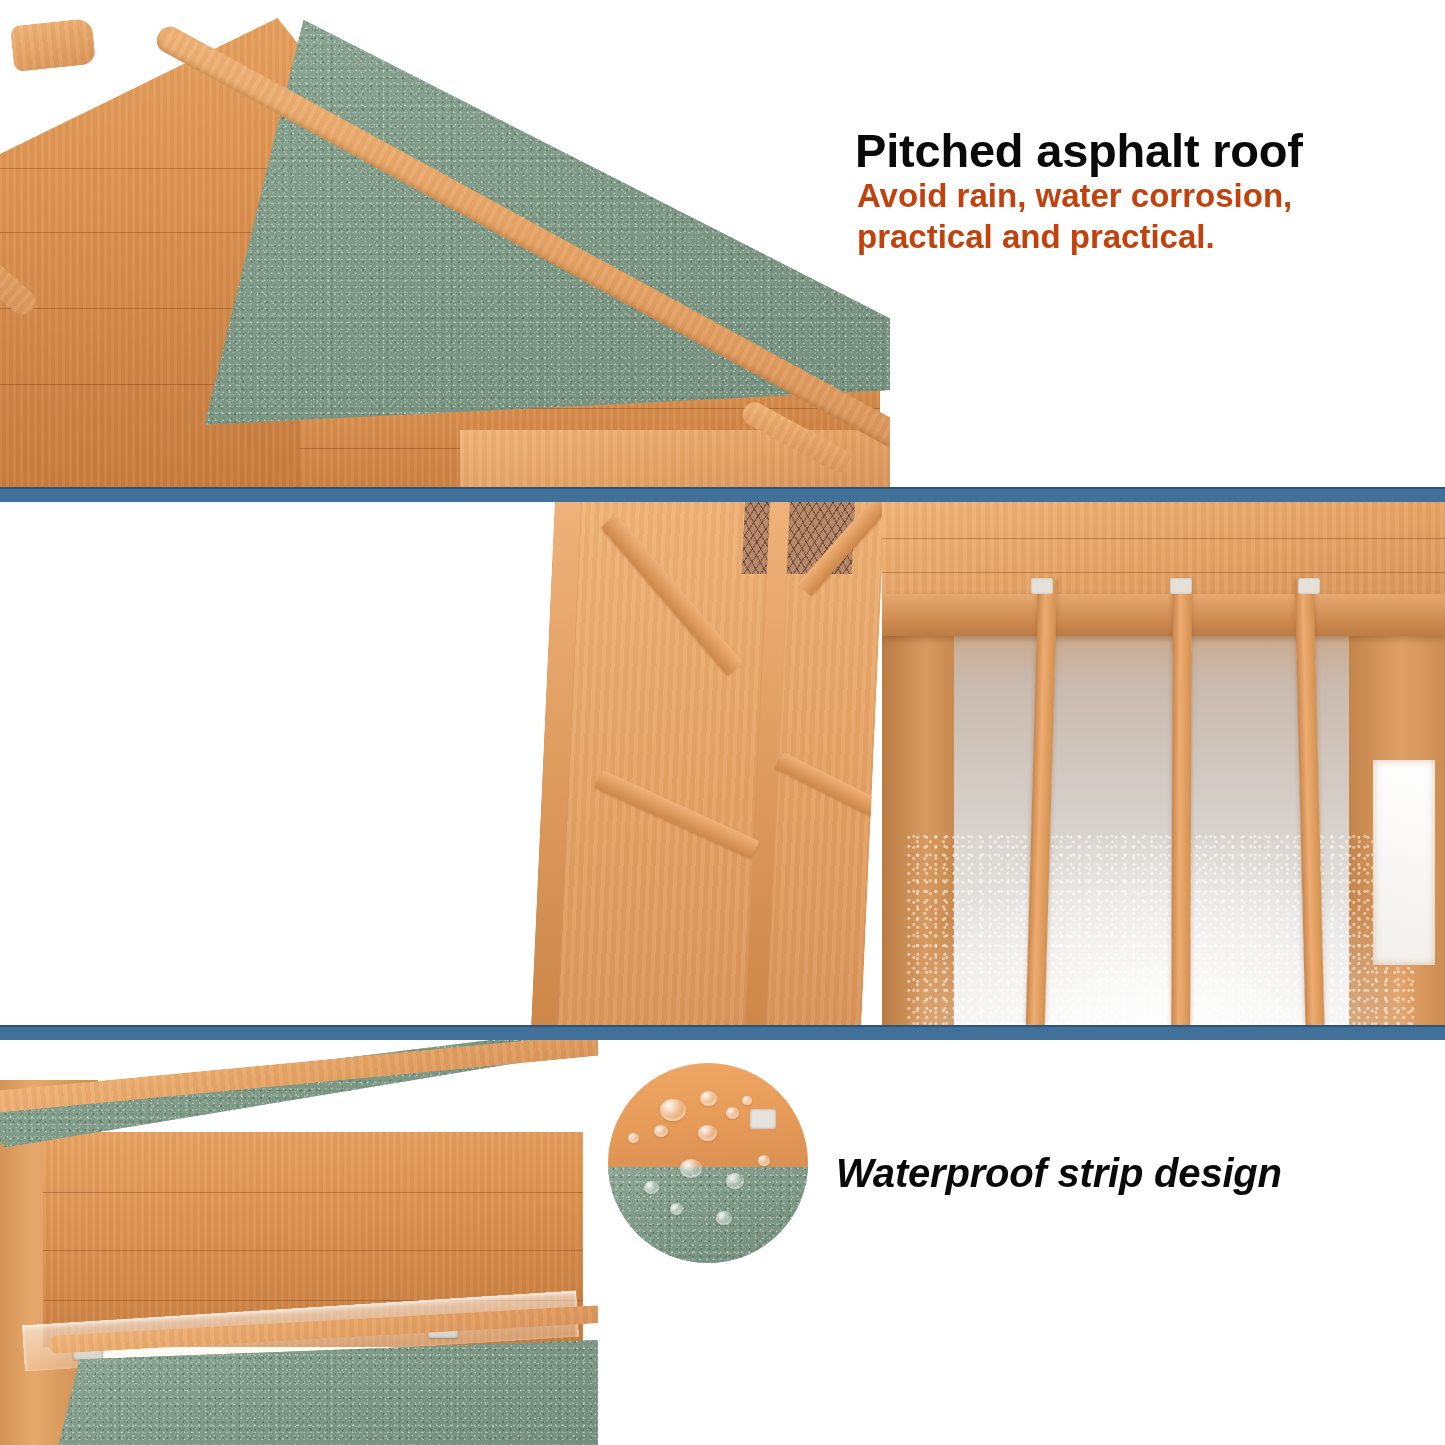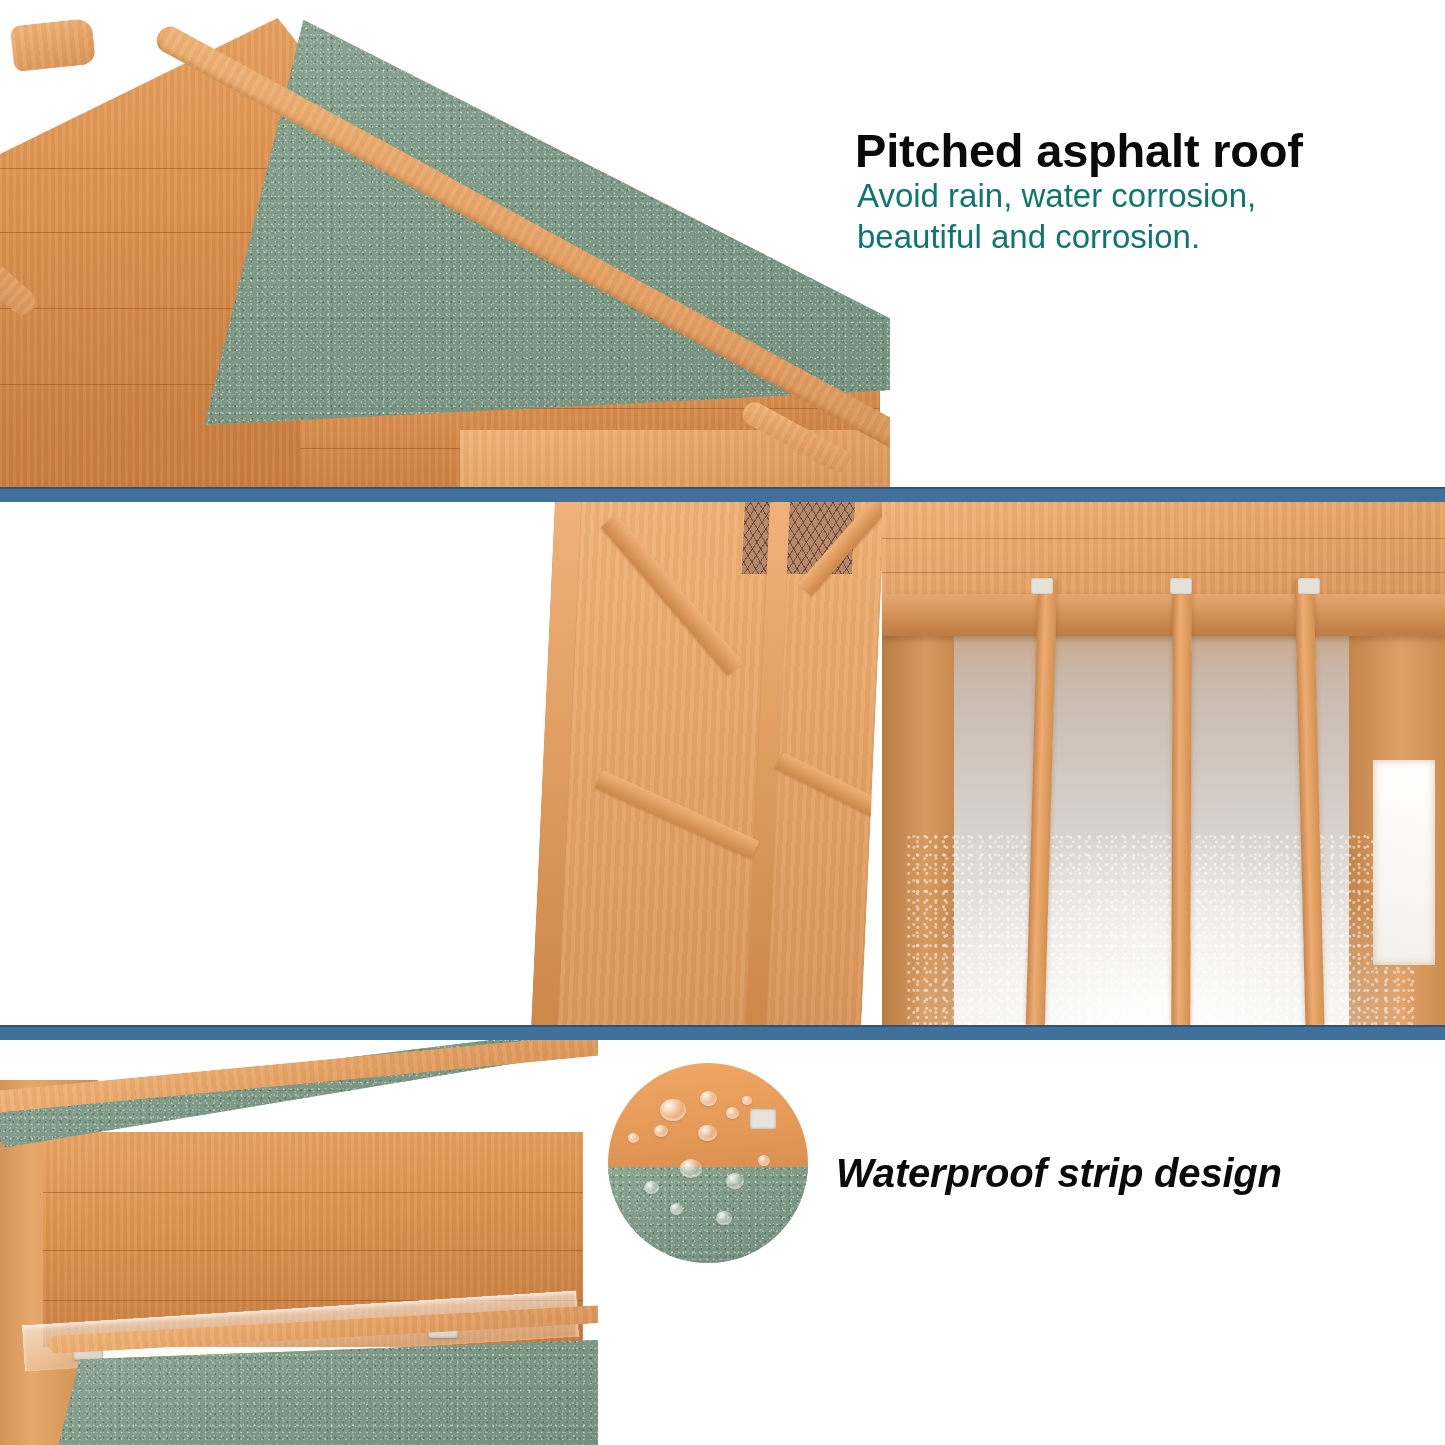--- a/index.html
+++ b/index.html
@@ -32,21 +32,21 @@
     background-size:7px 7px,9px 9px,8px 8px,11px 11px,10px 10px,6px 6px,100% 100%;
   }
   .plank{position:absolute;left:0;right:0;height:1px;background:rgba(120,62,22,.40);}
 
   
   .divider{position:absolute;left:0;width:1445px;background:#41709a;
            border-top:2px solid #2d5578;border-bottom:2px solid #33608a;}
 
   
   .h-title{position:absolute;font-weight:bold;color:#0a0a0a;letter-spacing:-.2px;white-space:nowrap;}
-  .h-sub{position:absolute;font-weight:normal;color:#0f766e;line-height:1.24;}
+  .h-sub{position:absolute;font-weight:bold;color:#c2410c;line-height:1.24;}
 
   
   #panel1{position:absolute;left:0;top:0;width:1445px;height:487px;background:#fff;overflow:hidden;}
   #p1-photo{left:-10px;top:0;width:900px;height:487px;background:#fff;}
   #p1-gable{position:absolute;left:-250px;top:18px;width:560px;height:470px;}
   #p1-gable-face{position:absolute;left:0;top:0;width:100%;height:100%;
       clip-path:polygon(96% 0%,100% 6%,100% 100%,0% 100%,0% 56%);}
   #p1-gable-trim{position:absolute;left:-14px;top:4px;width:420px;height:26px;
       transform:rotate(41.5deg);transform-origin:left top;border-radius:13px;}
   #p1-roof{position:absolute;left:120px;top:20px;width:790px;height:440px;
@@ -161,21 +161,21 @@
 
       <div id="p1-roof" class="asphalt"></div>
       <div id="p1-roof-batten" class="wood-lt"></div>
       <div id="p1-eave" class="wood-lt"></div>
       <div id="p1-ridgecap" class="wood-lt"></div>
     </div>
 
     <h2 class="h-title" style="left:855px;top:84px;font-size:47px;">Pitched asphalt roof</h2>
     <p class="h-sub" style="left:857px;top:176px;font-size:33px;width:540px;margin:0;">
       <span>Avoid rain, water corrosion,</span><br>
-      <span>beautiful and corrosion.</span>
+      <span>practical and practical.</span>
     </p>
   </section>
 
   <div class="divider" style="top:487px;height:15px;"></div>
 
   <section id="panel2">
 
     <div class="photo" id="p2-door">
       <div class="wood-lt" style="position:absolute;inset:0;">
         <div class="plank" style="top:0;left:0;width:1px;height:523px;"></div>

